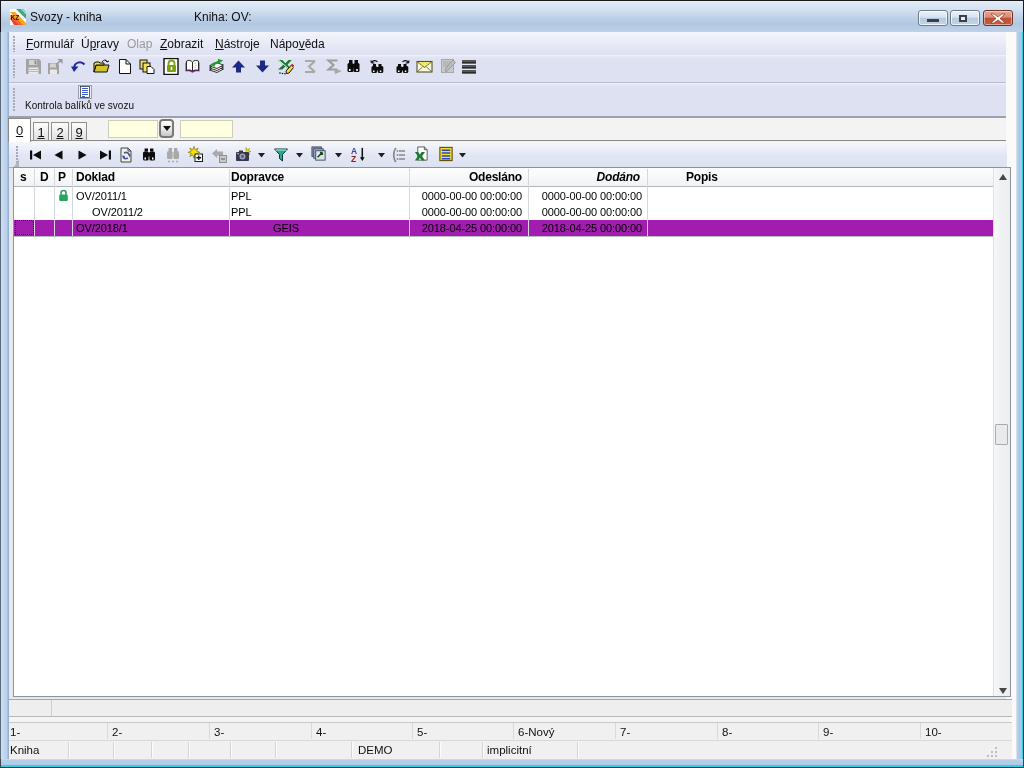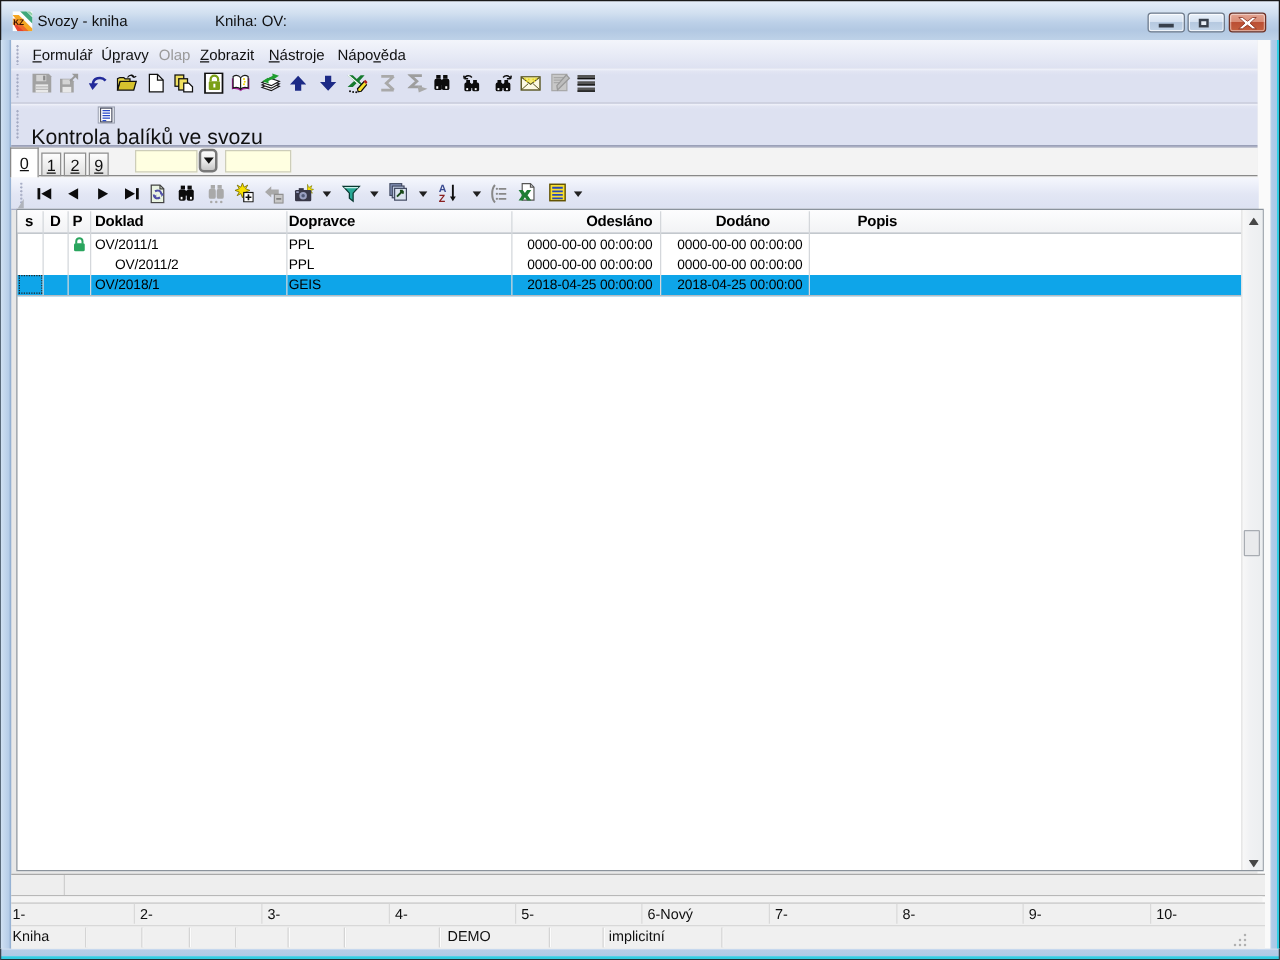--- a/index.html
+++ b/index.html
@@ -79,21 +79,21 @@
     <rect x="0" y="0" width="16" height="16" fill="#fdfdfd"></rect>
     <polygon points="0,3 5,3 16,14 16,16 11,16" fill="#f5a623"></polygon>
     <polygon points="0,6 3,6 13,16 8,16" fill="#ef6a2a"></polygon>
     <polygon points="0,9 2,9 9,16 4,16" fill="#e8442c"></polygon>
     <polygon points="6,0 11,0 16,5 16,10" fill="#3fa87c"></polygon>
     <polygon points="11,0 14,0 16,2 16,4" fill="#8fd0a8"></polygon>
     <rect x="0" y="6" width="9" height="5" fill="#f5a623" opacity="0.6"></rect>
     <text x="0.5" y="11" font-size="6.5" font-weight="bold" fill="#3a1000" font-family="Liberation Sans">KZ</text>
   </svg>
   <div class="abs ttext" style="left:30px;">Svozy - kniha</div>
-  <div class="abs ttext" style="left:172px;">Kniha: OV:</div>
+  <div class="abs ttext" style="left:194px;">Kniha: OV:</div>
 
   <div class="abs wbtn blue" style="left:918px;"></div>
   <div class="abs wbtn blue" style="left:950px;"></div>
   <div class="abs wbtn" id="btn-close" style="left:983px;"></div>
   <div class="abs" style="left:927px;top:19px;width:12px;height:3px;background:#38404c;"></div>
   <div class="abs" style="left:959px;top:15px;width:8px;height:7px;border:2px solid #38404c;box-sizing:border-box;background:#e8eef6;"></div>
   <svg class="abs" style="left:989px;top:13px;width:18px;height:11px;" viewBox="0 0 18 11">
     <path d="M2 1 L5 1 L9 4 L13 1 L16 1 L11 5.5 L16 10 L13 10 L9 7 L5 10 L2 10 L7 5.5 Z" fill="#fff" stroke="#802818" stroke-width="0.6"></path>
   </svg>
 
@@ -247,21 +247,21 @@
         <rect x="1" y="4.4" width="14" height="1" fill="#111"></rect>
         <rect x="1" y="7" width="14" height="3.4" fill="#555"></rect>
         <rect x="1" y="9.4" width="14" height="1" fill="#111"></rect>
         <rect x="1" y="12" width="14" height="3.4" fill="#555"></rect>
         <rect x="1" y="14.4" width="14" height="1" fill="#111"></rect>
       </g>
     </svg>
 
   <div class="abs" id="toolbar2"></div>
   <div class="abs grip" style="left:13px;top:88px;height:24px;"></div>
-  <div class="abs" style="left:25px;top:100px;font-size:17px;color:#101010;">Kontrola balíků ve svozu</div>
+  <div class="abs" style="left:25px;top:100px;font-size:10px;color:#101010;">Kontrola balíků ve svozu</div>
   <svg class="abs" style="left:78px;top:85px;width:14px;height:14px;" viewBox="0 0 14 14">
       <rect x="0.5" y="0.5" width="13" height="13" fill="#eceef4" stroke="#9aa0b0"></rect>
       <rect x="2.5" y="1.5" width="9" height="11" fill="#fff" stroke="#30364a" stroke-width="0.8"></rect>
       <g stroke="#2848c8" stroke-width="0.9">
         <path d="M4 3.5 H10 M4 5.5 H10 M4 7.5 H10 M4 9.5 H10 M4 11.5 H7"></path>
       </g>
     </svg>
 
   <div class="abs" id="tabrow"></div>
   <div class="abs" style="left:9px;top:117px;width:997px;height:1px;background:#9aa0b8;"></div>
@@ -393,42 +393,42 @@
       <path d="M5 0 L5 8 L0 8 Z" fill="#b0b4bc"></path>
     </svg>
   <div class="abs" id="gridwrap">
     <div class="abs" id="ghead"></div>
     <div class="abs hcell" style="left:6px;">s</div>
     <div class="abs hcell" style="left:26px;">D</div>
     <div class="abs hcell" style="left:44px;">P</div>
     <div class="abs hcell" style="left:62px;">Doklad</div>
     <div class="abs hcell" style="left:217px;">Dopravce</div>
     <div class="abs hcell rt" style="left:395px;width:113px;">Odesláno</div>
-    <div class="abs hcell rt" style="left:488px;width:114px;">Dodáno</div>
+    <div class="abs hcell rt" style="left:512px;width:114px;font-style:italic;">Dodáno</div>
     <div class="abs hcell" style="left:635px;margin-left:37px;">Popis</div>
 
     <div class="abs row" style="top:20px;">
       <div class="abs cell" style="left:44px;"><svg width="11" height="13" viewBox="0 0 11 13" style="margin-top:1px;">
             <path d="M3 6 L3 4 a2.5 2.5 0 0 1 5 0 L8 6" fill="none" stroke="#2aa55e" stroke-width="1.6"></path>
             <rect x="1.2" y="5.5" width="8.6" height="6.5" rx="1.2" fill="#2aa55e"></rect>
           </svg></div>
       <div class="abs cell" style="left:62px;">OV/2011/1</div>
       <div class="abs cell" style="left:217px;">PPL</div>
       <div class="abs cell rt" style="left:395px;width:113px;">0000-00-00 00:00:00</div>
       <div class="abs cell rt" style="left:514px;width:114px;">0000-00-00 00:00:00</div>
     </div>
     <div class="abs row" style="top:36px;">
       <div class="abs cell" style="left:78px;">OV/2011/2</div>
       <div class="abs cell" style="left:217px;">PPL</div>
       <div class="abs cell rt" style="left:395px;width:113px;">0000-00-00 00:00:00</div>
       <div class="abs cell rt" style="left:514px;width:114px;">0000-00-00 00:00:00</div>
     </div>
-    <div class="abs row" style="top:52px;background:#0ea5e9;border-bottom:1px solid #b6bcc2;">
+    <div class="abs row" style="top:52px;background:#a21caf;border-bottom:1px solid #b6bcc2;">
       <div class="abs cell" style="left:62px;">OV/2018/1</div>
-      <div class="abs cell" style="left:217px;">GEIS</div>
+      <div class="abs cell" style="left:217px;padding-left:42px;">GEIS</div>
       <div class="abs cell rt" style="left:395px;width:113px;">2018-04-25 00:00:00</div>
       <div class="abs cell rt" style="left:514px;width:114px;">2018-04-25 00:00:00</div>
       <div class="abs" style="left:1px;top:0px;width:19px;height:15px;border:1px dotted #202020;box-sizing:border-box;"></div>
     </div>
     <div class="abs gvl" style="left:20px;top:1px;height:67px;"></div>
     <div class="abs gvl" style="left:40px;top:1px;height:67px;"></div>
     <div class="abs gvl" style="left:58px;top:1px;height:67px;"></div>
     <div class="abs gvl" style="left:215px;top:1px;height:67px;"></div>
     <div class="abs gvl" style="left:395px;top:1px;height:67px;"></div>
     <div class="abs gvl" style="left:514px;top:1px;height:67px;"></div>

